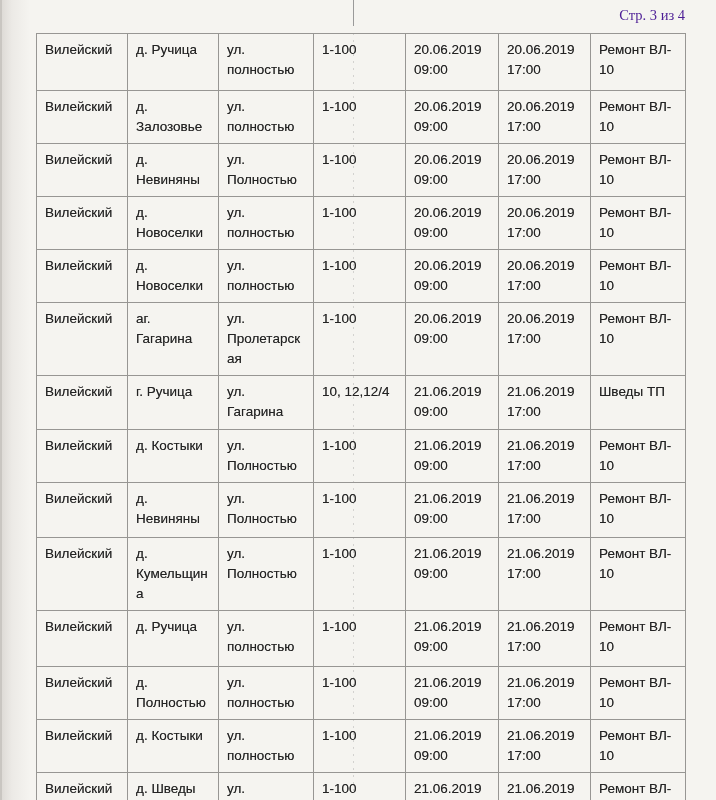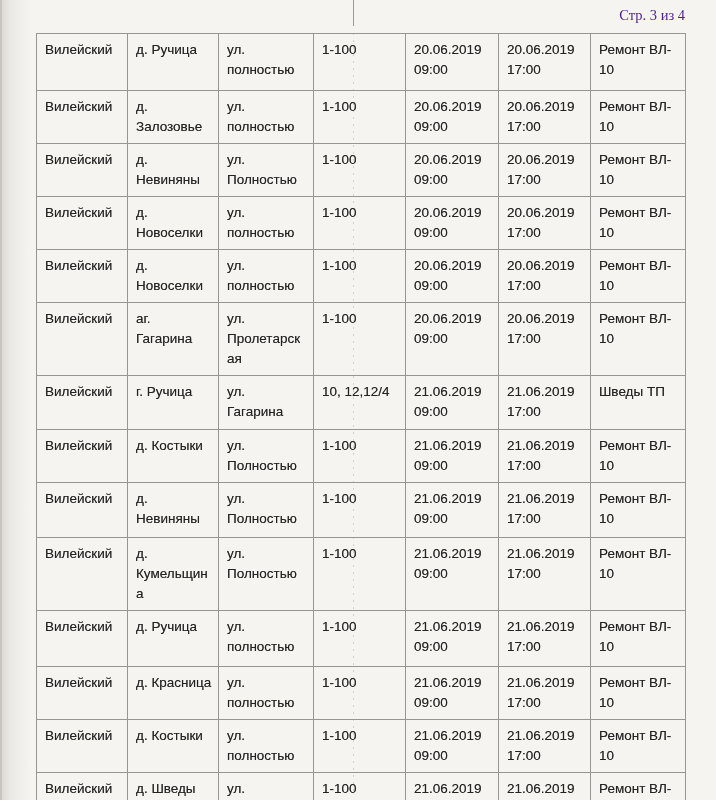--- a/index.html
+++ b/index.html
@@ -271,21 +271,21 @@
     <td>21.06.2019
 09:00</td>
     <td>21.06.2019
 17:00</td>
     <td>Ремонт ВЛ-
 10</td>
   </tr>
 
   <tr>
     <td>Вилейский</td>
-    <td>д. Красница</td>
+    <td>д. Полностью</td>
     <td>ул.
 полностью</td>
     <td>1-100</td>
     <td>21.06.2019
 09:00</td>
     <td>21.06.2019
 17:00</td>
     <td>Ремонт ВЛ-
 10</td>
   </tr>

